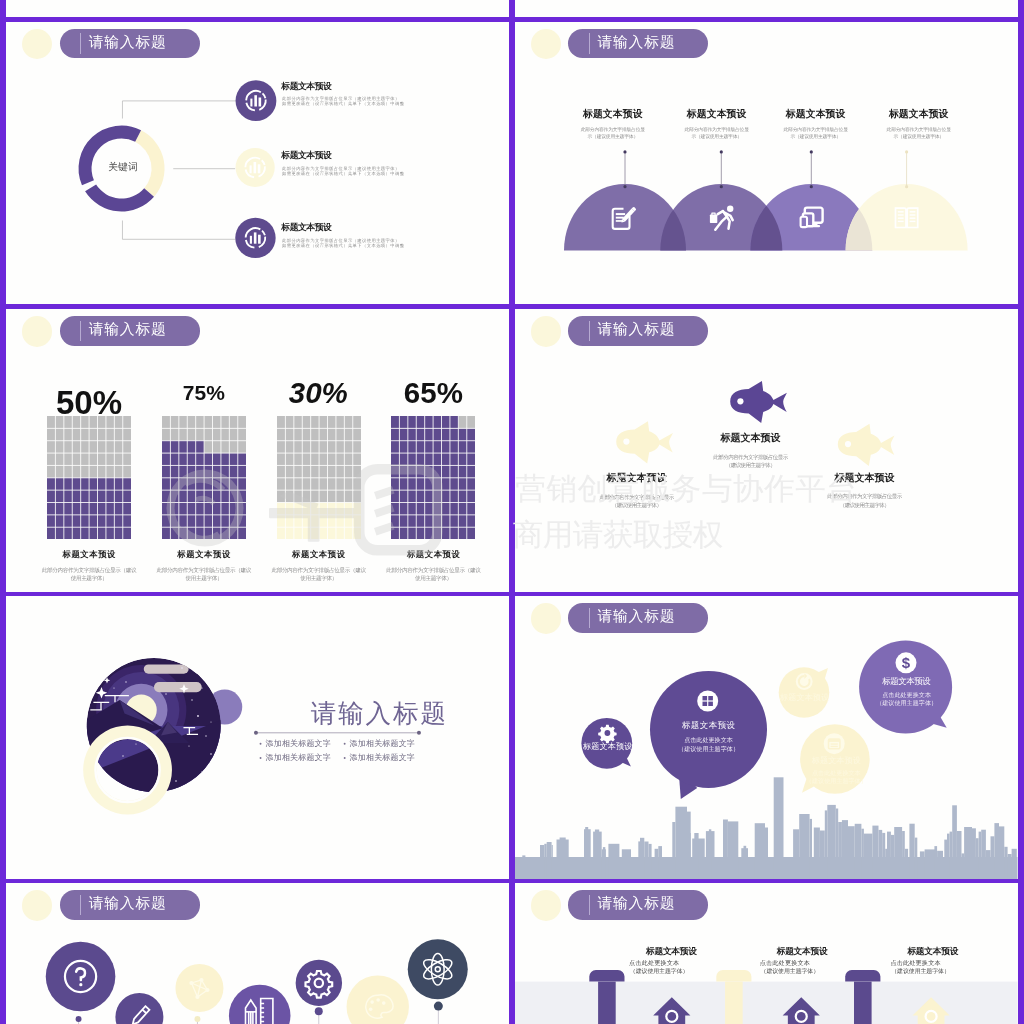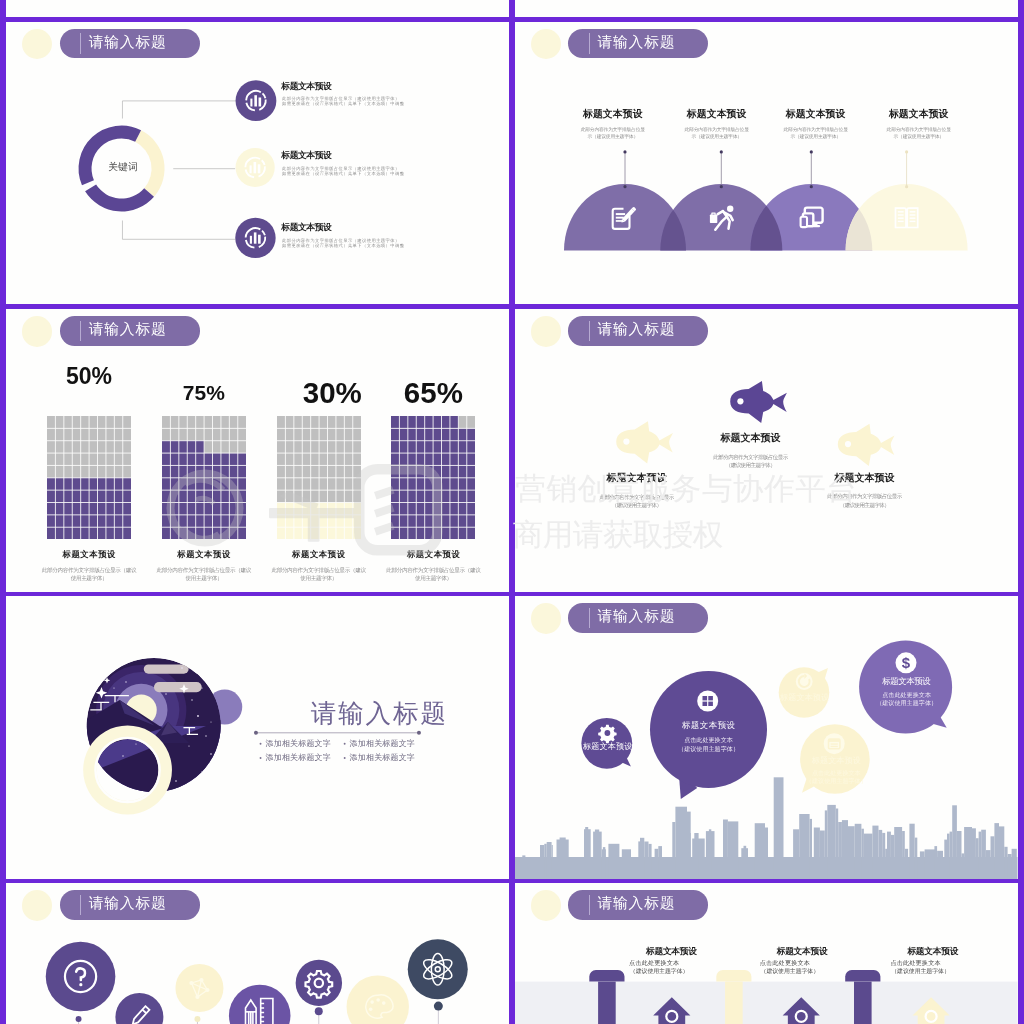--- a/index.html
+++ b/index.html
@@ -188,39 +188,39 @@
 <div class="tx" style="left:266.40px;top:104.63px;font-size:4.8px;line-height:7px;letter-spacing:-0.21px;color:#8f8f8f;width:68.5px;text-align:center;">此部分内容作为文字排版占位显示（建议使用主题字体）</div>
 <div class="tx" style="left:403.70px;top:87.85px;font-size:9.9px;line-height:9.9px;letter-spacing:0.07px;color:#1f1f1f;font-weight:700;white-space:nowrap;transform:translateX(calc(-50% + 0.035px));">标题文本预设</div>
 <div class="tx" style="left:369.45px;top:104.63px;font-size:4.8px;line-height:7px;letter-spacing:-0.21px;color:#8f8f8f;width:68.5px;text-align:center;">此部分内容作为文字排版占位显示（建议使用主题字体）</div>
 </div>
 <div class="card" style="left:6.25px;top:309.0px;">
 <div class="dot yellow-dot" style="left:15.55px;top:7.3px;width:30.3px;height:30.3px;"></div>
       <div class="pill" style="left:53.25px;top:7.3px;width:140.1px;height:29.3px;">
         <span class="bar" style="left:20.9px;top:4.5px;"></span>
       </div>
       <div class="tx" style="left:82.52px;top:13.17px;font-size:14.8px;line-height:14.8px;letter-spacing:0.74px;color:#ffffff;white-space:nowrap;">请输入标题</div>
-<div class="pct" style="left:82.75px;top:53px;font-size:23px;line-height:29.5px;transform:translateX(-50%);text-align:right;">50%</div>
+<div class="pct" style="left:82.75px;top:79px;font-size:33px;line-height:29.5px;transform:translateX(-50%);text-align:right;">50%</div>
 <svg class="waffle" width="84.2" height="123.6" viewBox="0 0 84.2 123.6" style="left:40.65px;top:106.69999999999999px;">
         <rect x="0" y="0" width="84.2" height="123.6" fill="#bfbfbf"></rect>
         <rect x="0" y="61.8" width="84.2" height="61.8" fill="#5e4b8e"></rect>
         <rect x="0" y="49.44" width="0" height="12.36" fill="#5e4b8e"></rect>
         <path d="M8.420,0 V123.6 M16.840,0 V123.6 M25.260,0 V123.6 M33.680,0 V123.6 M42.100,0 V123.6 M50.520,0 V123.6 M58.940,0 V123.6 M67.360,0 V123.6 M75.780,0 V123.6 M0,12.360 H84.2 M0,24.720 H84.2 M0,37.080 H84.2 M0,49.440 H84.2 M0,61.800 H84.2 M0,74.160 H84.2 M0,86.520 H84.2 M0,98.880 H84.2 M0,111.240 H84.2 " stroke="#fefefd" stroke-width="0.85" fill="none"></path>
       </svg>
 <div class="tx" style="left:82.75px;top:241.33px;font-size:8.4px;line-height:8.4px;letter-spacing:0.55px;color:#1f1f1f;font-weight:700;white-space:nowrap;transform:translateX(calc(-50% + 0.275px));">标题文本预设</div>
 <div class="tx" style="left:34.00px;top:257.79px;font-size:5.6px;line-height:7.8px;letter-spacing:-0.35px;color:#8f8f8f;width:97.5px;text-align:center;">此部分内容作为文字排版占位显示（建议使用主题字体）</div>
 <div class="pct" style="left:197.54999999999998px;top:68.80px;font-size:21px;line-height:29.5px;transform:translateX(-50%);">75%</div>
 <svg class="waffle" width="84.2" height="123.6" viewBox="0 0 84.2 123.6" style="left:155.45px;top:106.69999999999999px;">
         <rect x="0" y="0" width="84.2" height="123.6" fill="#bfbfbf"></rect>
         <rect x="0" y="37.08" width="84.2" height="86.52" fill="#5e4b8e"></rect>
         <rect x="0" y="24.72" width="42.1" height="12.36" fill="#5e4b8e"></rect>
         <path d="M8.420,0 V123.6 M16.840,0 V123.6 M25.260,0 V123.6 M33.680,0 V123.6 M42.100,0 V123.6 M50.520,0 V123.6 M58.940,0 V123.6 M67.360,0 V123.6 M75.780,0 V123.6 M0,12.360 H84.2 M0,24.720 H84.2 M0,37.080 H84.2 M0,49.440 H84.2 M0,61.800 H84.2 M0,74.160 H84.2 M0,86.520 H84.2 M0,98.880 H84.2 M0,111.240 H84.2 " stroke="#fefefd" stroke-width="0.85" fill="none"></path>
       </svg>
 <div class="tx" style="left:197.55px;top:241.33px;font-size:8.4px;line-height:8.4px;letter-spacing:0.55px;color:#1f1f1f;font-weight:700;white-space:nowrap;transform:translateX(calc(-50% + 0.275px));">标题文本预设</div>
 <div class="tx" style="left:148.80px;top:257.79px;font-size:5.6px;line-height:7.8px;letter-spacing:-0.35px;color:#8f8f8f;width:97.5px;text-align:center;">此部分内容作为文字排版占位显示（建议使用主题字体）</div>
-<div class="pct" style="left:326px;top:68.80px;font-size:29.5px;line-height:29.5px;transform:translateX(-50%);">30%</div>
+<div class="pct" style="left:312px;top:68.80px;font-size:29.5px;line-height:29.5px;transform:translateX(-50%);font-style:italic;">30%</div>
 <svg class="waffle" width="84.2" height="123.6" viewBox="0 0 84.2 123.6" style="left:270.25px;top:106.69999999999999px;">
         <rect x="0" y="0" width="84.2" height="123.6" fill="#bfbfbf"></rect>
         <rect x="0" y="86.52" width="84.2" height="37.08" fill="#fcf8db"></rect>
         <rect x="0" y="74.16" width="0" height="12.36" fill="#fcf8db"></rect>
         <path d="M8.420,0 V123.6 M16.840,0 V123.6 M25.260,0 V123.6 M33.680,0 V123.6 M42.100,0 V123.6 M50.520,0 V123.6 M58.940,0 V123.6 M67.360,0 V123.6 M75.780,0 V123.6 M0,12.360 H84.2 M0,24.720 H84.2 M0,37.080 H84.2 M0,49.440 H84.2 M0,61.800 H84.2 M0,74.160 H84.2 M0,86.520 H84.2 M0,98.880 H84.2 M0,111.240 H84.2 " stroke="#fefefd" stroke-width="0.85" fill="none"></path>
       </svg>
 <div class="tx" style="left:312.35px;top:241.33px;font-size:8.4px;line-height:8.4px;letter-spacing:0.55px;color:#1f1f1f;font-weight:700;white-space:nowrap;transform:translateX(calc(-50% + 0.275px));">标题文本预设</div>
 <div class="tx" style="left:263.60px;top:257.79px;font-size:5.6px;line-height:7.8px;letter-spacing:-0.35px;color:#8f8f8f;width:97.5px;text-align:center;">此部分内容作为文字排版占位显示（建议使用主题字体）</div>
 <div class="pct" style="left:427.15000000000003px;top:68.80px;font-size:29.5px;line-height:29.5px;transform:translateX(-50%);">65%</div>
 <svg class="waffle" width="84.2" height="123.6" viewBox="0 0 84.2 123.6" style="left:385.05px;top:106.69999999999999px;">

